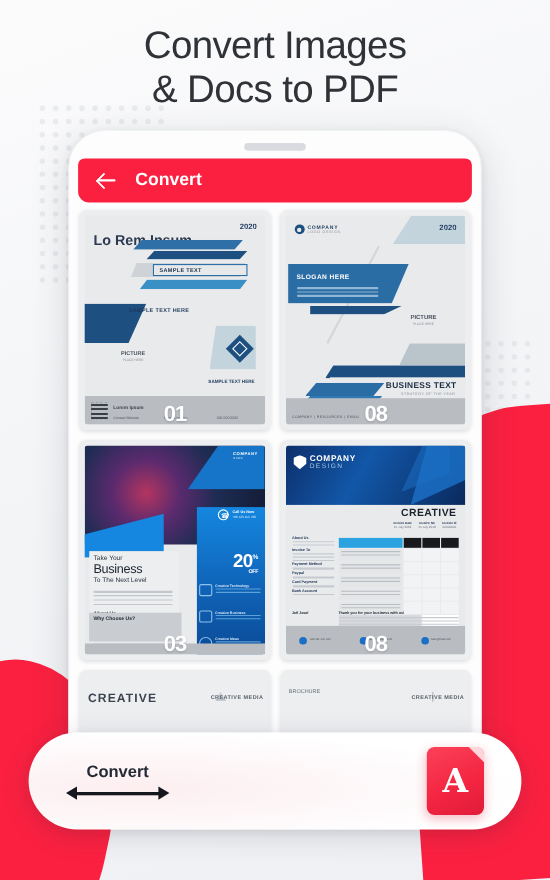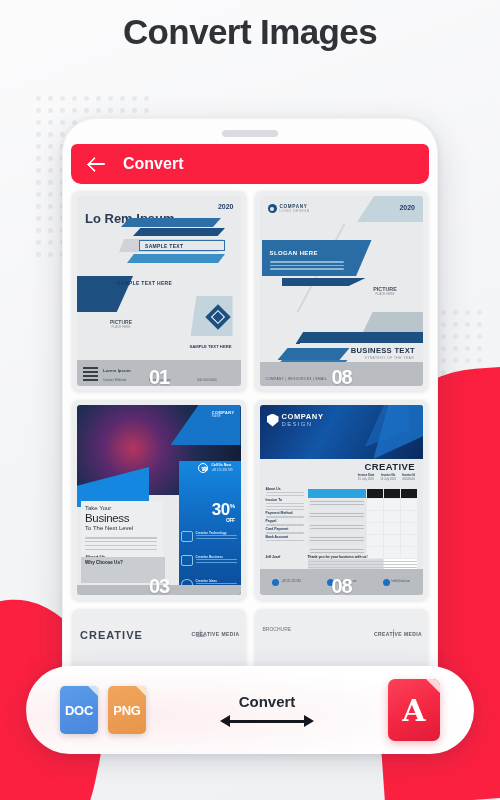--- a/index.html
+++ b/index.html
@@ -21,23 +21,23 @@
     position:absolute; right:-60px; top:370px; width:190px; height:430px;
     background:#fb2040; border-radius:120px 0 0 0; transform:rotate(-4deg);
   }
   .red-blob-left {
     position:absolute; left:-86px; top:600px; width:190px; height:260px;
     background:#fb2040; border-radius:50% 60% 40% 45%; transform:rotate(12deg);
   }
 
   
   .headline {
-    position:absolute; top:12px; left:0; width:100%;
+    position:absolute; top:22px; left:0; width:100%;
     text-align:center; color:#2f3237;
-    font-size:35px; font-weight:bold; line-height:1.14; letter-spacing:-.6px;
+    font-size:35px; font-weight:normal; line-height:1.14; letter-spacing:-.6px;
     z-index:6;
   }
 
   
   .phone {
     position:absolute; left:62px; top:118px; width:376px; height:600px;
     background:#fdfdfe; border-radius:34px 34px 8px 8px;
     box-shadow:0 10px 34px rgba(40,45,60,.17), 0 2px 6px rgba(40,45,60,.1);
     border:1px solid #f0f1f3; z-index:3; overflow:hidden;
   }
@@ -499,20 +499,21 @@
     <i></i>
     <i></i>
     <i></i>
     <i></i>
   </div>
 <div class="red-blob-right"></div>
 <div class="red-blob-left"></div>
 
 <div class="headline">
   <div>Convert Images</div>
+  <div>&amp; Docs to PDF</div>
 </div>
 
 <div class="phone">
   <div class="notch"></div>
 
   <div class="appbar">
     <div class="back-arrow"></div>
     <div class="appbar-title">Convert</div>
   </div>
 
@@ -621,21 +622,21 @@
           </div>
         <div class="c3-h" style="top:170px;">Our Service</div>
         <div class="c3-para" style="top:176px;">
             <div></div>
             <div></div>
             <div></div>
           </div>
         <div class="c3-whybg"></div>
         <div class="c3-h" style="bottom:30px;">Why Choose Us?</div>
         <div class="c3-30">
-          <span>30</span><sup>%</sup>
+          <span>20</span><sup>%</sup>
           <em>OFF</em>
         </div>
         <div class="c3-feat" style="top:126px;">
           <div class="c3-ficon"></div>
           <div style="flex:1">
             <div class="c3-ft">Creative Technology</div>
             <div class="c3-flines">
                 <div></div>
                 <div></div>
               </div>
@@ -796,28 +797,20 @@
     <div class="card-partial">
       <div class="cp-l">BROCHURE</div>
       <div class="cp-sep"></div>
       <div class="cp-right">CREATIVE MEDIA</div>
     </div>
 
   </div>
 </div>
 
 <div class="convert-bar">
-  <div class="fileset">
-    <div class="fileicon doc">
-      <span>DOC</span>
-    </div>
-    <div class="fileicon png">
-      <span>PNG</span>
-    </div>
-  </div>
 
   <div class="convert-mid">
     <div class="convert-label">Convert</div>
     <div class="arrow-dbl">
       <span class="lh"></span>
         <i></i>
         <span class="rh"></span>
     </div>
   </div>
 

